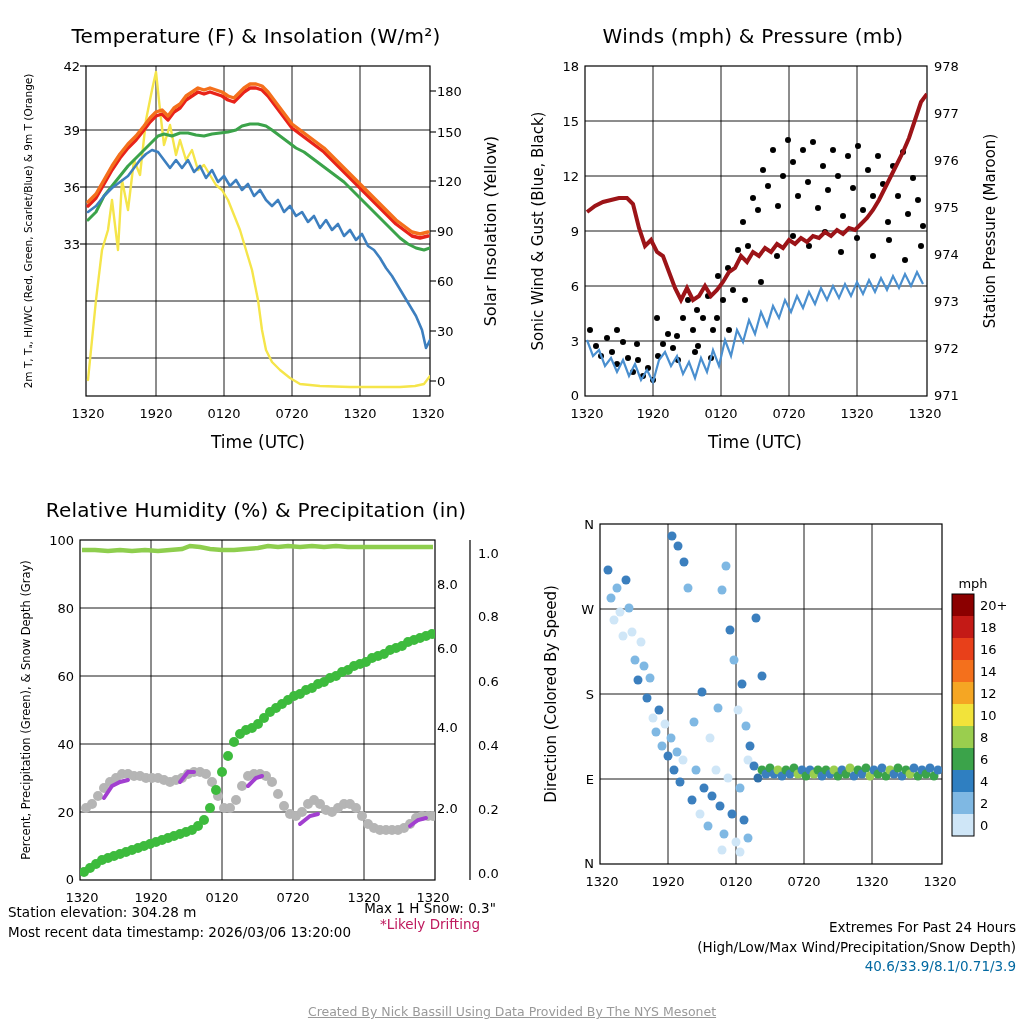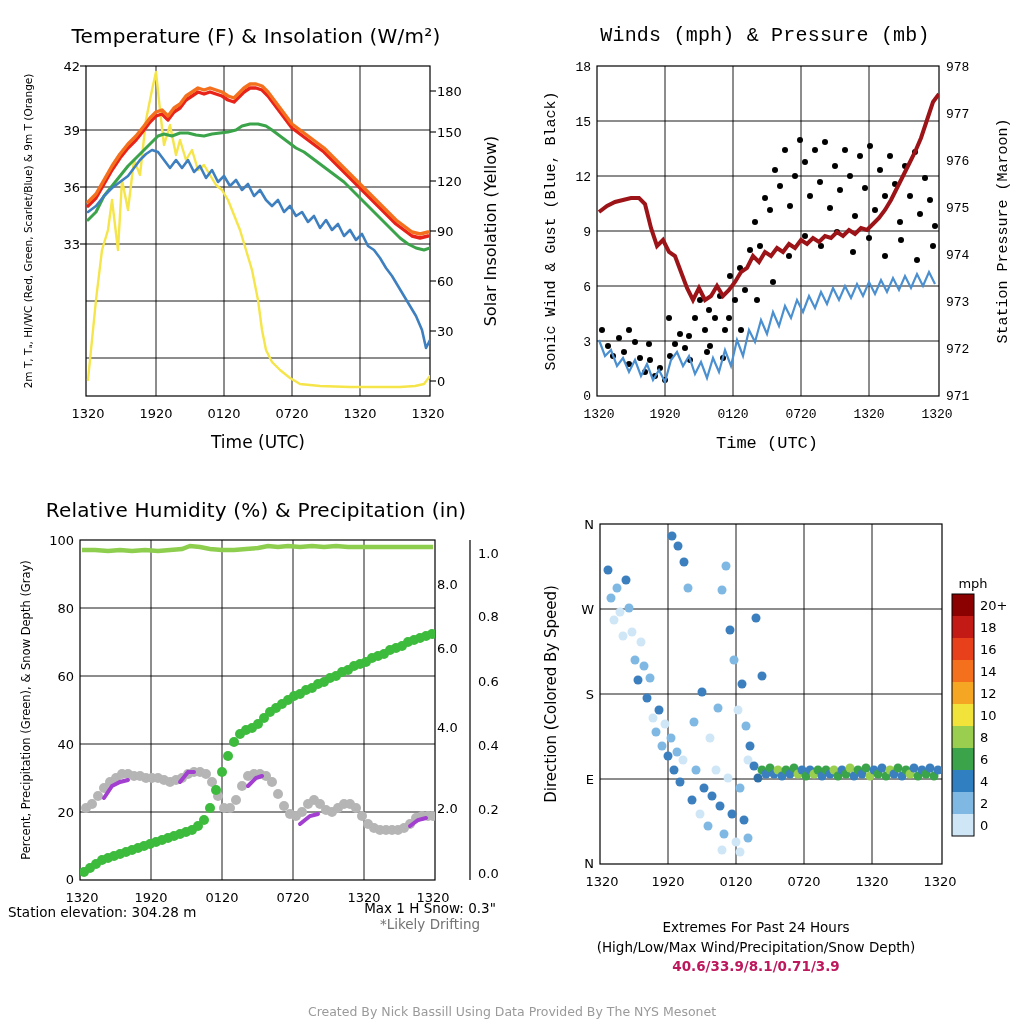--- a/index.html
+++ b/index.html
@@ -12,29 +12,29 @@
   .ptitle{
     position:absolute;width:100%;text-align:center;
     font-size:20px;letter-spacing:.2px;
   }
   svg{display:block;}
   .tick{font-size:13px;}
   .footer-left{
     position:absolute;left:8px;top:903px;font-size:13.5px;line-height:19.5px;
   }
   .footer-right{
-    position:absolute;right:8px;top:918px;font-size:13.5px;line-height:19.5px;text-align:center;width:520px;
+    position:absolute;right:8px;top:918px;font-size:13.5px;line-height:19.5px;text-align:right;width:520px;
   }
-  .red-bold{color:#be185d;font-weight:bold;}
+  .red-bold{color:#0369a1;font-weight:normal;}
   .credit{
     position:absolute;left:0;top:1004px;width:100%;text-align:center;
-    font-size:12.5px;color:#9a9a9a;
+    font-size:12.5px;color:#9a9a9a;text-decoration:underline;
   }
   .snowtxt{position:absolute;left:330px;top:900px;font-size:13.5px;text-align:center;width:200px;}
-  .drift{color:#737373;}
+  .drift{color:#be185d;}
 </style>
 </head>
 <body>
 
 <div class="panel" style="left:0;top:0;width:512px;height:470px;">
   <div class="ptitle" style="top:24px;">Temperature (F) &amp; Insolation (W/m²)</div>
   <svg width="512" height="470" viewBox="0 0 512 470">
     <defs>
       <clipPath id="c1">
           <rect x="86" y="66" width="344" height="330"></rect>
@@ -107,21 +107,21 @@
       <text x="292" y="418">0720</text>
       <text x="360" y="418">1320</text>
       <text x="428" y="418">1320</text>
     </g>
     <text x="258" y="448" text-anchor="middle" font-size="17">Time (UTC)</text>
     <text transform="translate(32,231) rotate(-90)" text-anchor="middle" font-size="10.5">2m T, Tₐ, HI/WC (Red, Green, Scarlet/Blue) &amp; 9m T (Orange)</text>
     <text transform="translate(496,231) rotate(-90)" text-anchor="middle" font-size="16">Solar Insolation (Yellow)</text>
   </svg>
 </div>
 
-<div class="panel" style="left:509px;top:0;width:512px;height:470px;font-family:Liberation Mono, monospace;">
+<div class="panel" style="left:497px;top:0;width:512px;height:470px;">
   <div class="ptitle" style="top:24px;">Winds (mph) &amp; Pressure (mb)</div>
   <svg width="512" height="470" viewBox="0 0 512 470">
     <defs>
         <clipPath id="c2">
           <rect x="88" y="66" width="342" height="330"></rect>
         </clipPath>
       </defs>
     <rect x="88" y="66" width="342" height="330" fill="#fff" stroke="#000" stroke-width="1.2"></rect>
     <g stroke="#000" stroke-width="0.9">
       <line x1="88" y1="121" x2="430" y2="121"></line>
@@ -631,20 +631,21 @@
         <text x="468" y="316">4</text>
         <text x="468" y="338">2</text>
         <text x="468" y="360">0</text>
       </g>
     </g>
   </svg>
 </div>
 
 <div class="footer-left">
   <div>Station elevation: 304.28 m</div>
+  <div>Most recent data timestamp: 2026/03/06 13:20:00</div>
 </div>
 
 <div class="snowtxt">
   <div>Max 1 H Snow: 0.3"</div>
   <div class="drift">*Likely Drifting</div>
 </div>
 
 <div class="footer-right">
   <div>Extremes For Past 24 Hours</div>
   <div>(High/Low/Max Wind/Precipitation/Snow Depth)</div>

